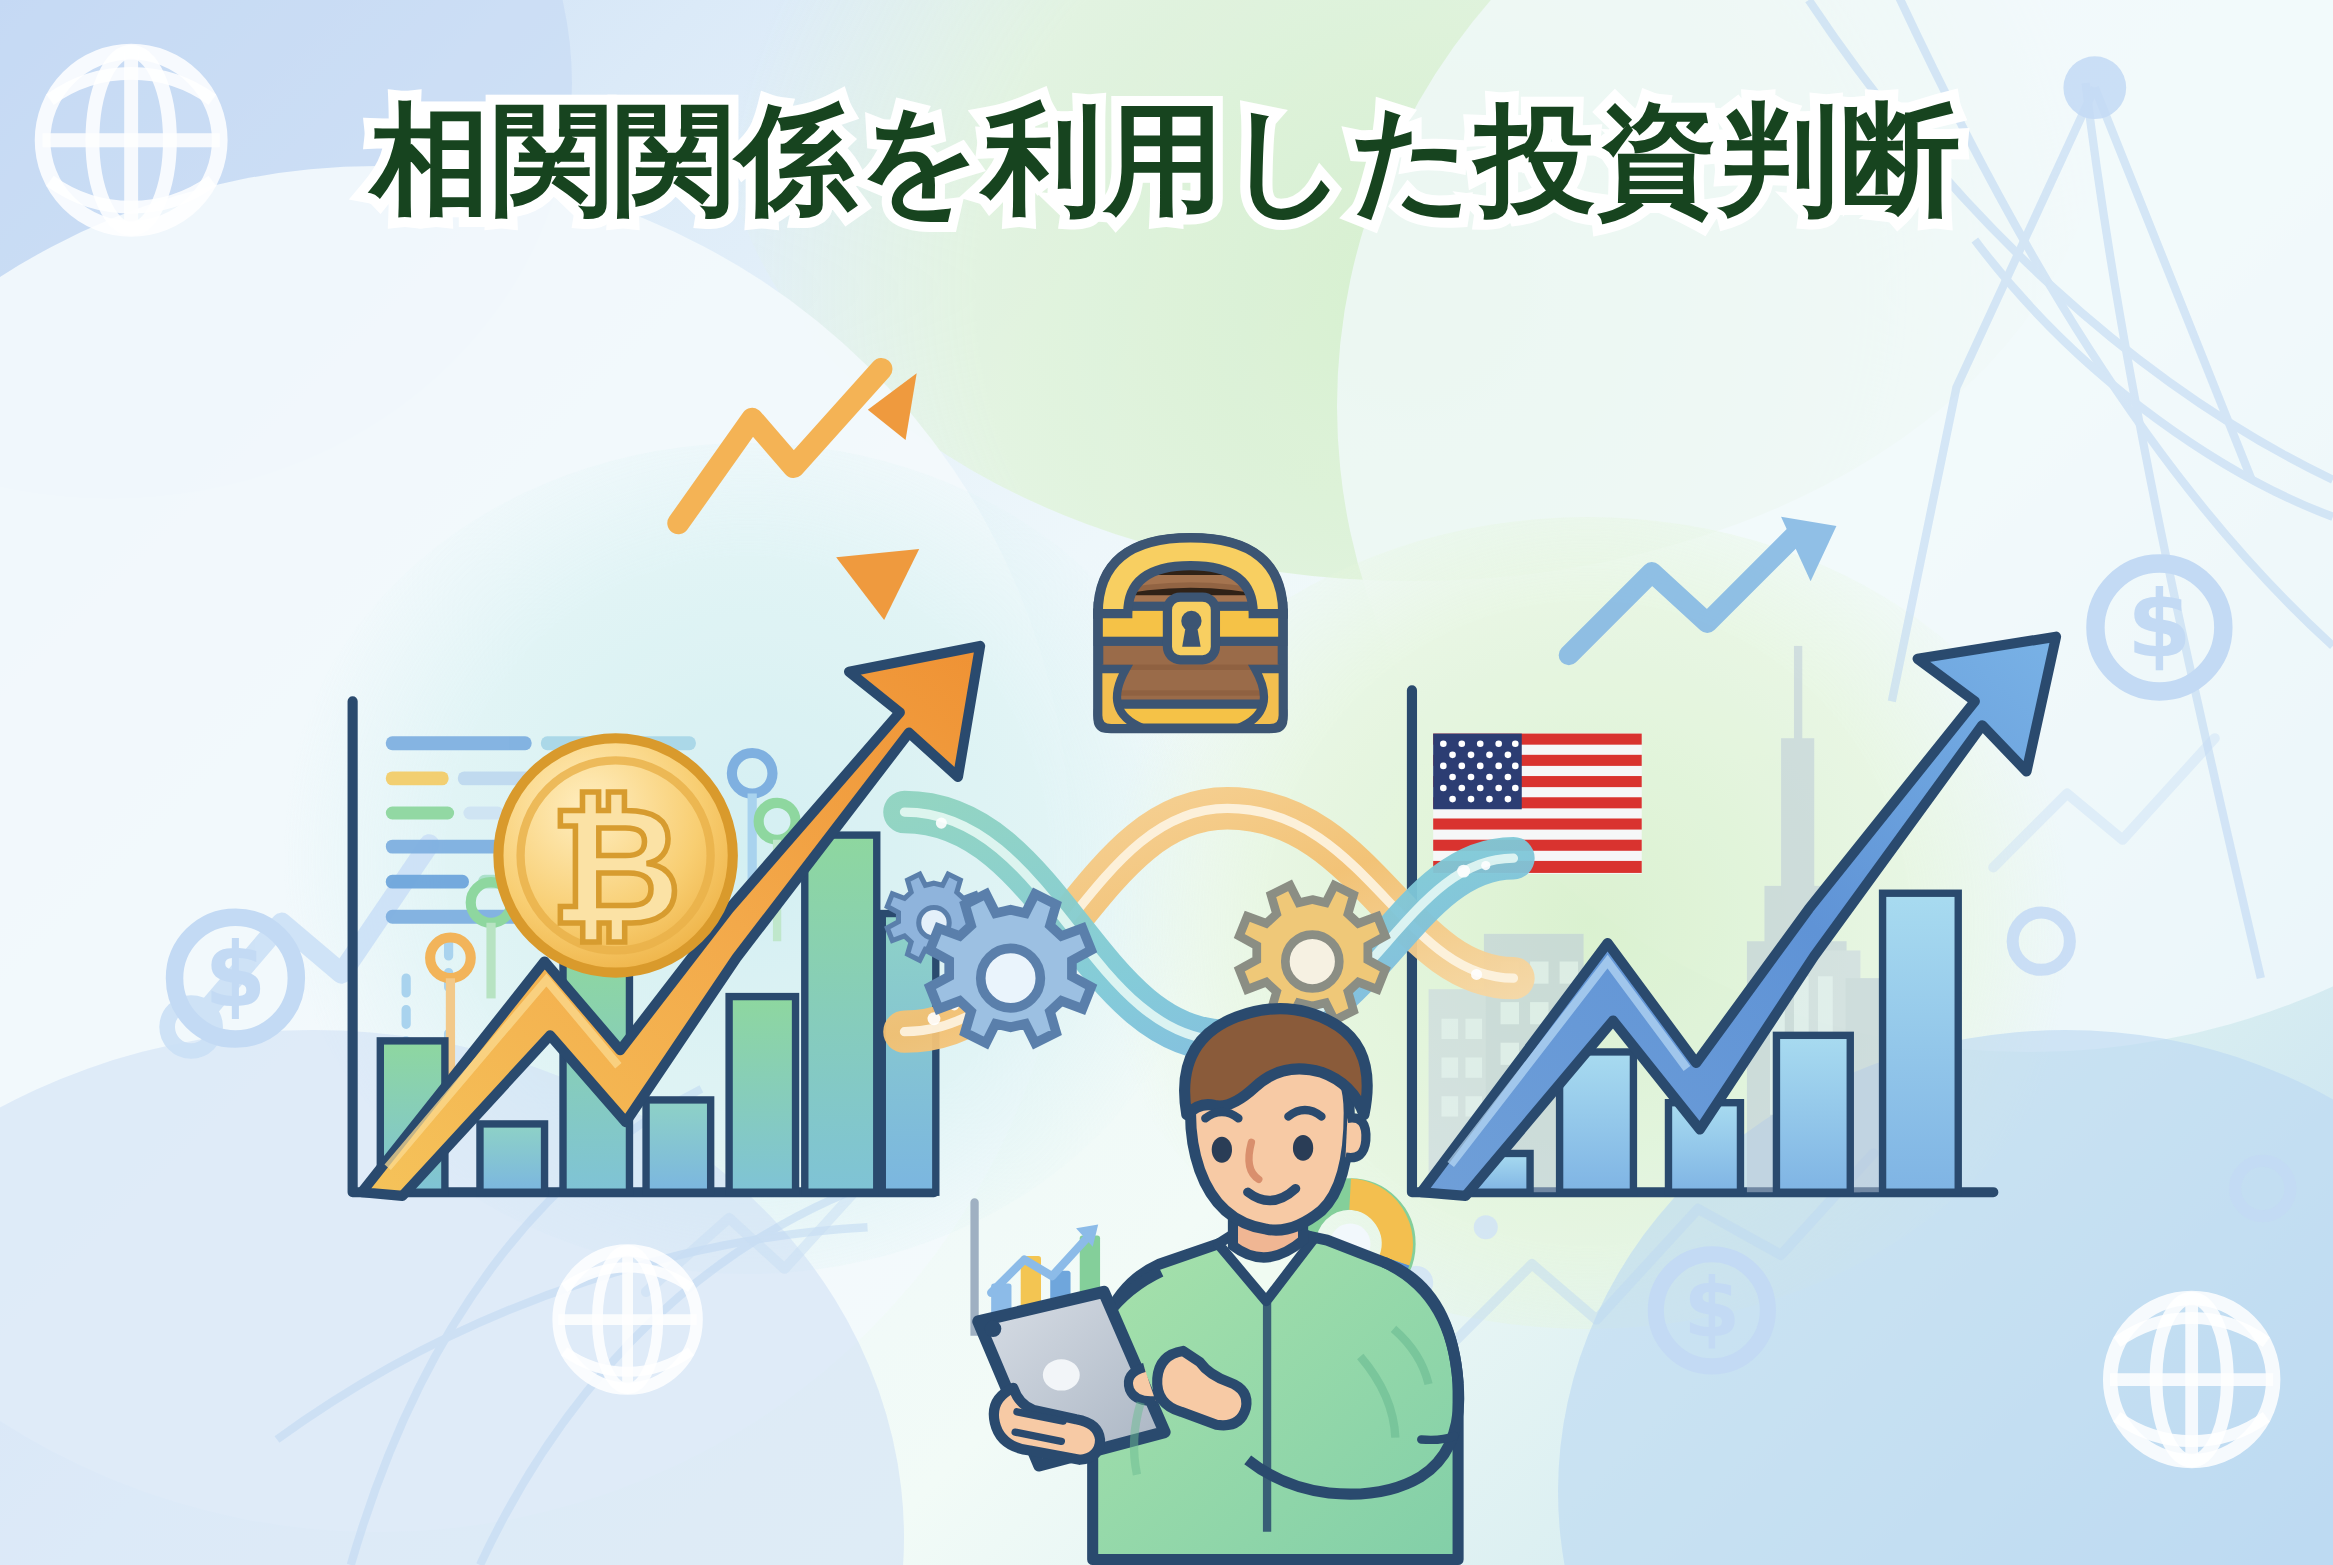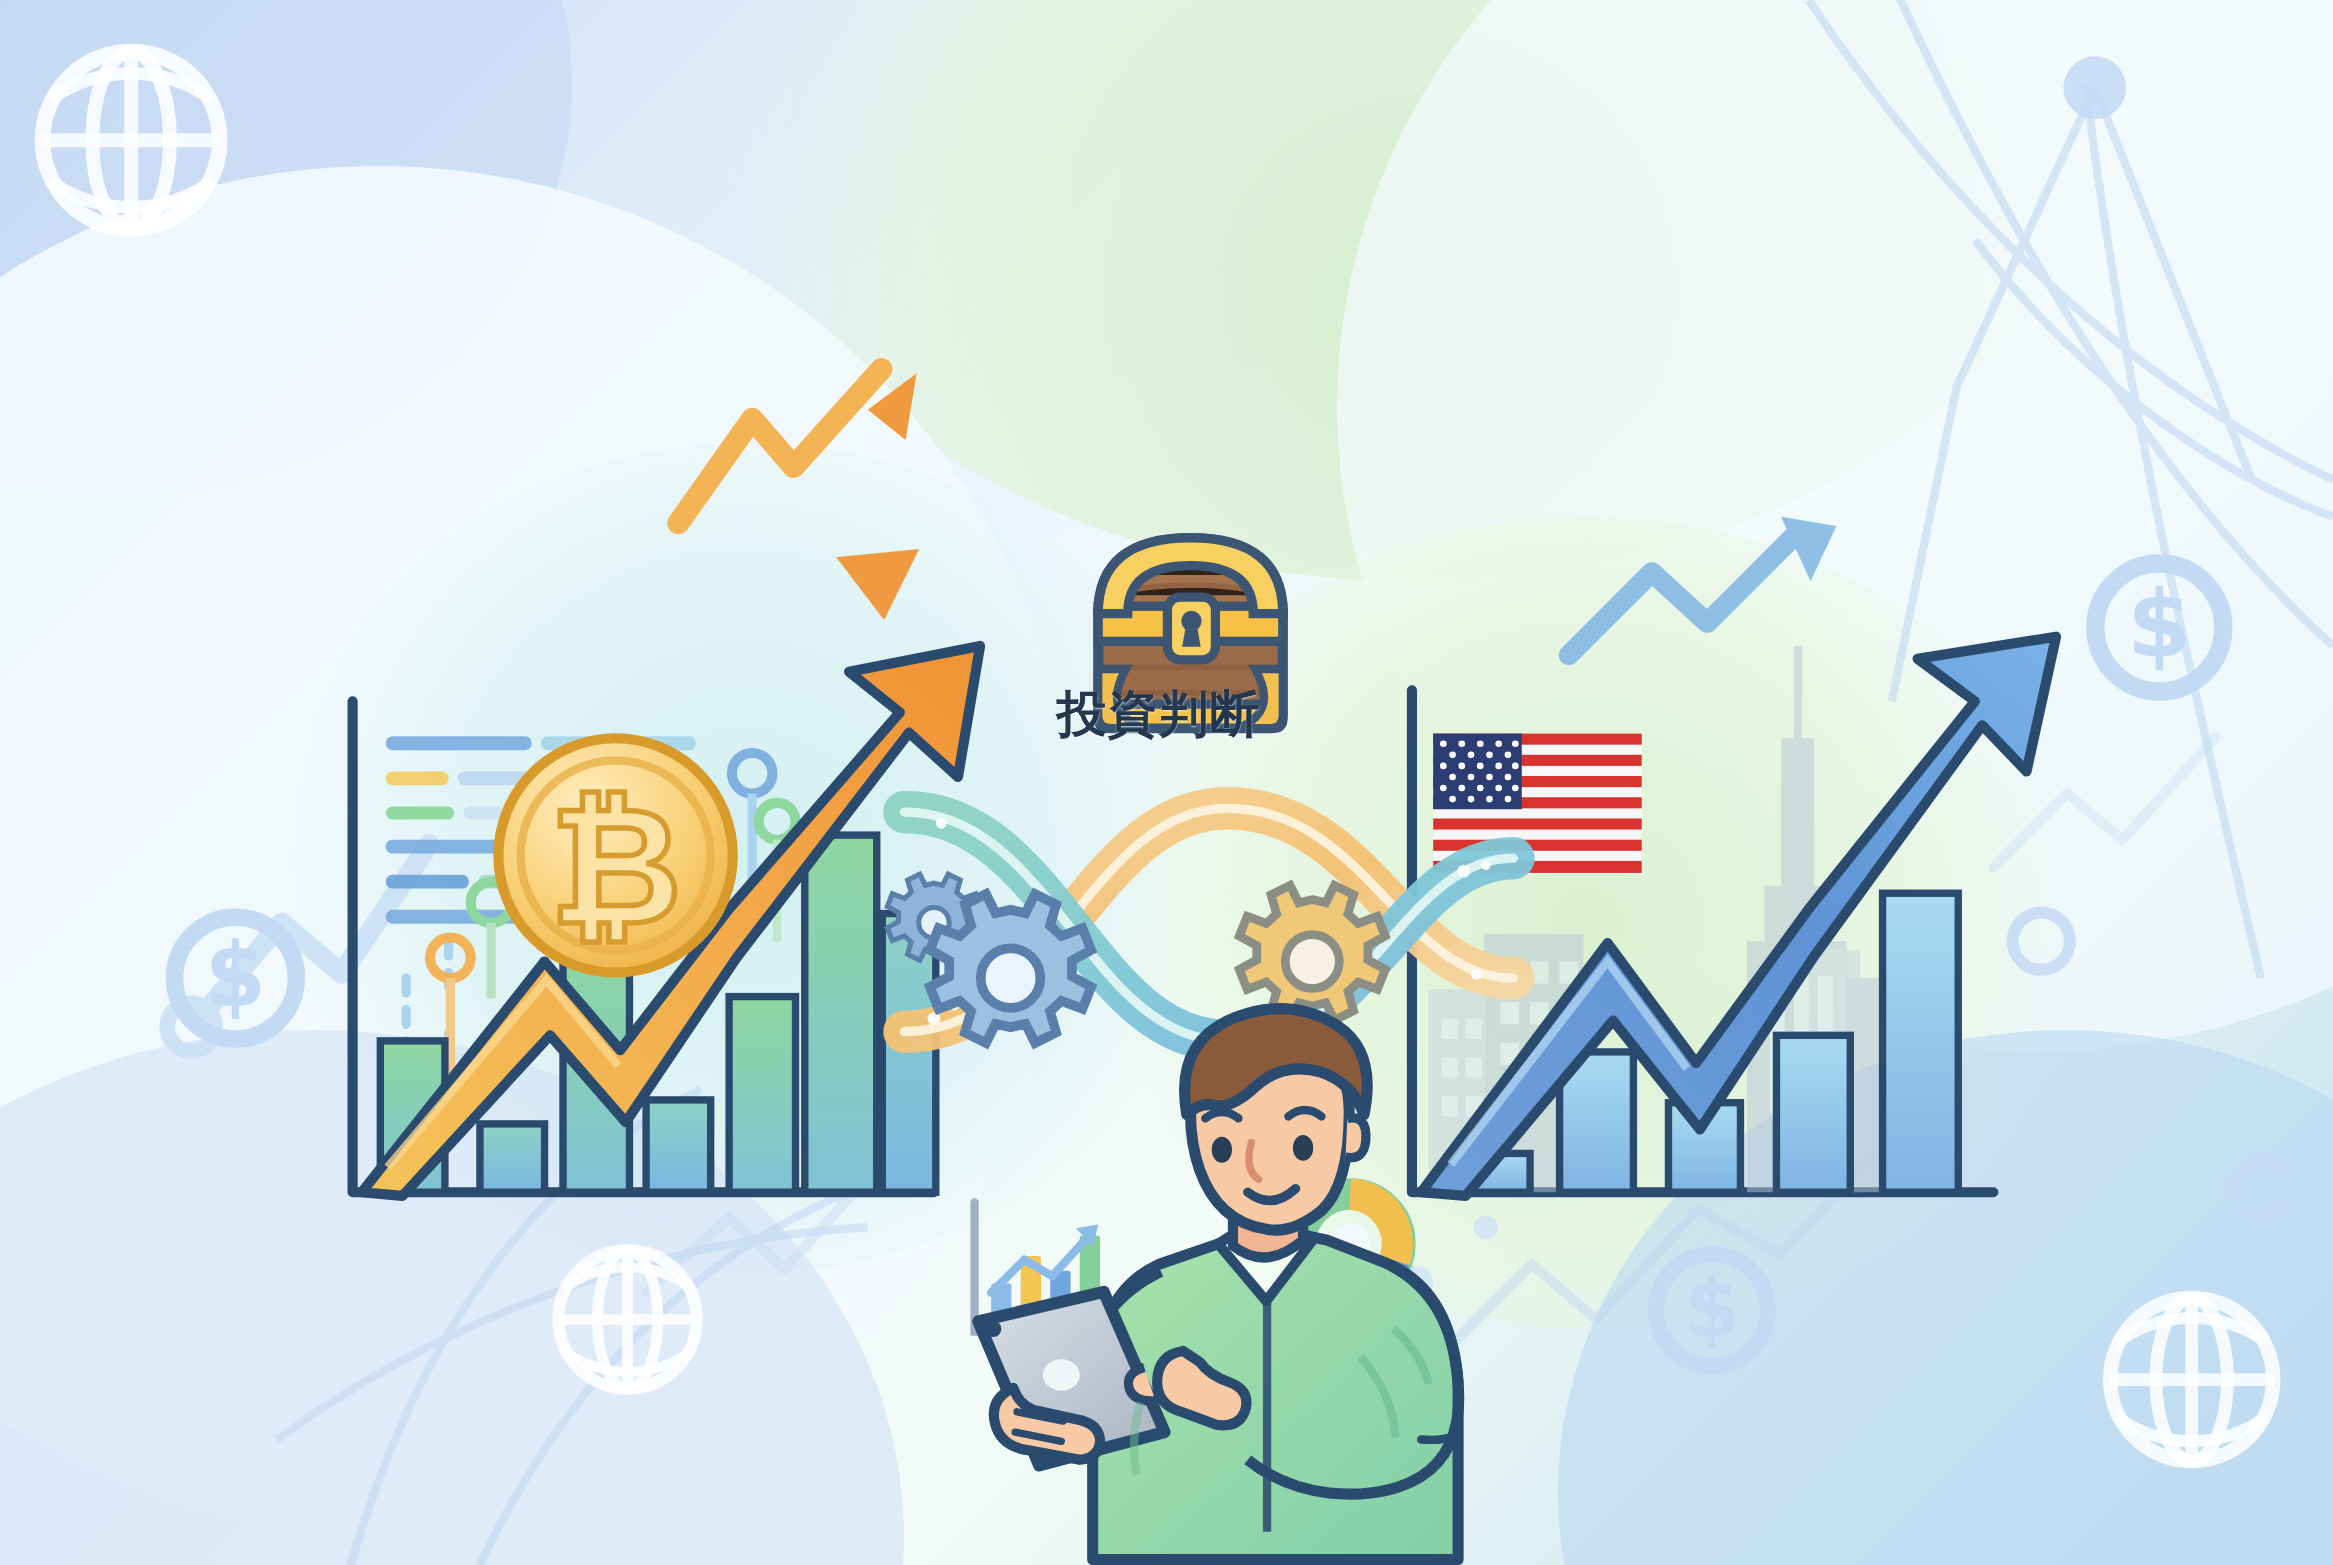--- a/index.html
+++ b/index.html
@@ -485,18 +485,18 @@
       <path d="M1500 1368 Q1574 1402 1580 1500 Q1586 1570 1540 1600 Q1500 1624 1440 1618
                Q1390 1612 1352 1582" fill="none" stroke="#2a4a6e" stroke-width="12"></path>
       <path d="M1474 1470 Q1510 1512 1512 1558" fill="none" stroke="#6bbb92" stroke-width="9" opacity=".6"></path>
       <path d="M1510 1440 Q1540 1466 1548 1500" fill="none" stroke="#6bbb92" stroke-width="9" opacity=".6"></path>
       <path d="M1540 1560 Q1562 1562 1576 1556" fill="none" stroke="#2a4a6e" stroke-width="9" stroke-linecap="round"></path>
       <path d="M1236 1520 Q1224 1560 1232 1598" fill="none" stroke="#6bbb92" stroke-width="9" opacity=".5"></path>
     </g>
   </svg>
 
   <div class="title-wrap">
+    <div class="title-line l2">相関関係を利用した投資判断</div>
   </div>
 
-  <div class="chest-label">投資判断</div>
 
 </div>
 
 
 </body></html>

